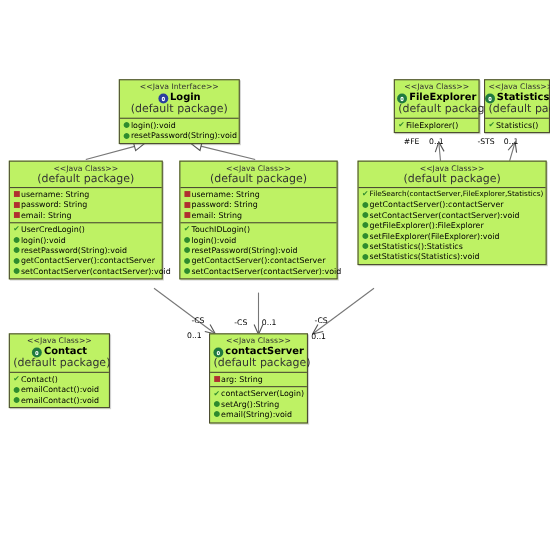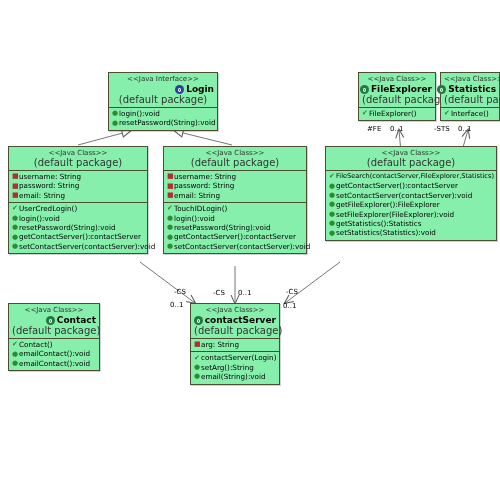--- a/index.html
+++ b/index.html
@@ -1,41 +1,41 @@
 <!DOCTYPE html>
 <html><head>
 <meta charset="utf-8">
 <style>
   html,body{margin:0;padding:0;background:#ffffff;}
   body{width:500px;height:500px;overflow:hidden;
        font-family:"DejaVu Sans","Liberation Sans",sans-serif;}
   #canvas{position:relative;width:500px;height:500px;}
   svg#edges{position:absolute;left:0;top:0;width:500px;height:500px;}
 
-  .uml-class{position:absolute;background:#86efac;border:1px solid #4d4d33;
+  .uml-class{position:absolute;background:#bef264;border:1px solid #4d4d33;
              box-sizing:border-box;box-shadow:1px 1px 0 rgba(0,0,0,.18);}
   .hdr{padding:2px 3px 3px 3px;text-align:center;border-bottom:1px solid #4d4d33;}
   .stereo{font-size:7px;color:#333;line-height:9px;white-space:nowrap;}
   .cname{font-size:9px;font-weight:bold;color:#000;line-height:11px;white-space:nowrap;}
   .pkg{font-size:10px;color:#333;line-height:9px;white-space:nowrap;}
   .compart{padding:1px 2px 2px 2px;}
   .compart+.compart{border-top:1px solid #4d4d33;}
   .member{font-size:7.2px;color:#000;line-height:9.4px;white-space:nowrap;
           padding-left:1px;display:flex;align-items:center;}
   .mk{display:inline-block;width:7px;flex:0 0 7px;font-size:7px;line-height:9px;}
   .mk.pub{color:#2e8b2e;}
   .mk.priv{color:#b03030;}
   .mk.ctor{color:#2e8b2e;font-weight:bold;}
   .ic{display:inline-block;width:9px;height:9px;border-radius:50%;margin-right:2px;
       vertical-align:-1px;position:relative;flex:0 0 9px;}
   .ic.cls{background:#1f7a3f;}
   .ic.iface{background:#2b3f9e;}
   .ic::after{content:"";position:absolute;left:3px;top:2.5px;width:3px;height:4px;
              border:1px solid #fff;border-radius:50%;box-sizing:border-box;}
-  .namerow{display:flex;align-items:center;justify-content:flex-end;}
+  .namerow{display:flex;align-items:center;justify-content:center;}
 
   .edge-label{position:absolute;font-size:7px;color:#000;white-space:nowrap;
               line-height:8px;}
 </style>
 </head>
 <body>
 
 <div id="canvas">
 
   <svg id="edges" viewBox="0 0 500 500">
@@ -106,21 +106,21 @@
       <div class="stereo">&lt;&lt;Java Class&gt;&gt;</div>
       <div class="namerow">
         <span class="ic cls"></span>
         <span class="cname">Statistics</span>
       </div>
       <div class="pkg">(default package)</div>
     </div>
     <div class="compart">
       <div class="member">
         <span class="mk ctor">✔</span>
-        <span>Interface()</span>
+        <span>Statistics()</span>
       </div>
     </div>
   </div>
 
   <div class="uml-class" style="left:8px;top:146px;width:140px;">
     <div class="hdr">
       <div class="stereo">&lt;&lt;Java Class&gt;&gt;</div>
       <div class="pkg">(default package)</div>
     </div>
     <div class="compart">
@@ -225,21 +225,21 @@
       <div class="member">
           <span class="mk pub">●</span>
           <span>getFileExplorer():FileExplorer</span>
         </div>
       <div class="member">
           <span class="mk pub">●</span>
           <span>setFileExplorer(FileExplorer):void</span>
         </div>
       <div class="member">
           <span class="mk pub">●</span>
-          <span>getStatistics():Statistics</span>
+          <span>setStatistics():Statistics</span>
         </div>
       <div class="member">
           <span class="mk pub">●</span>
           <span>setStatistics(Statistics):void</span>
         </div>
     </div>
   </div>
 
   <div class="uml-class" style="left:8px;top:303px;width:92px;">
     <div class="hdr">

